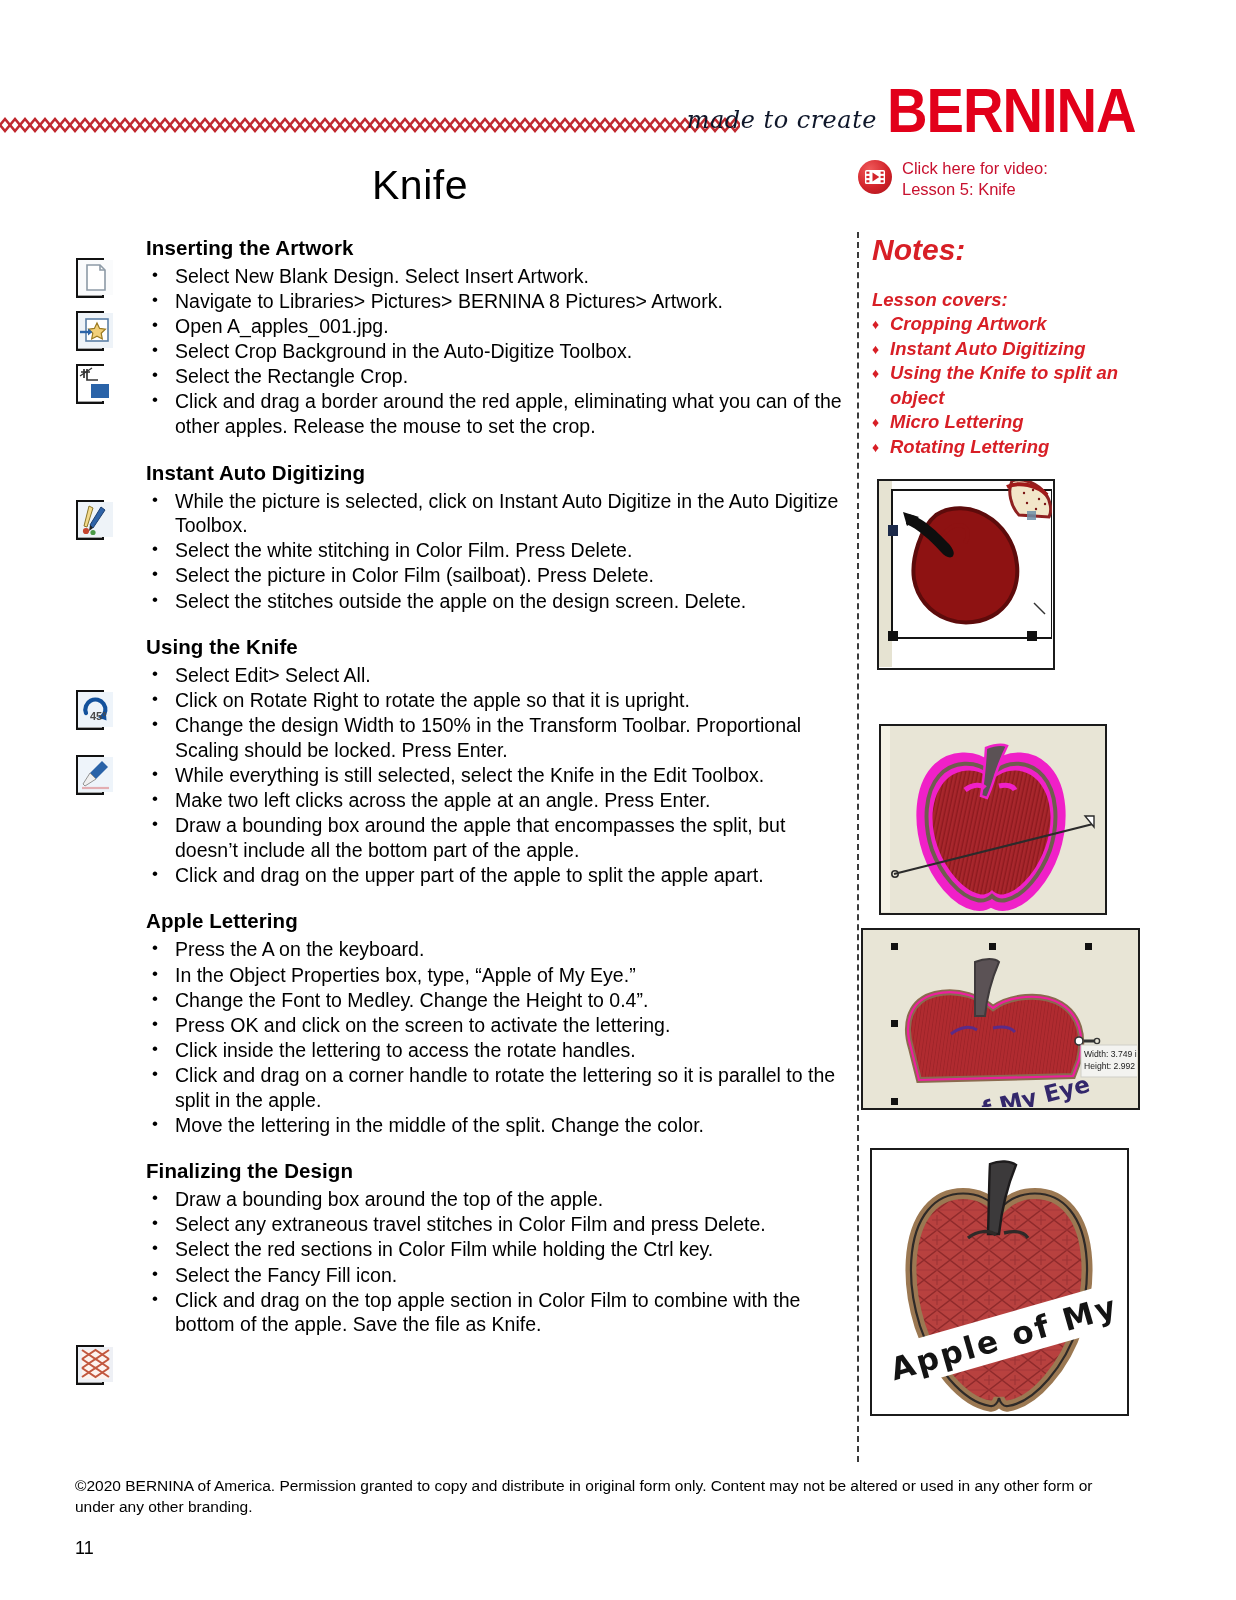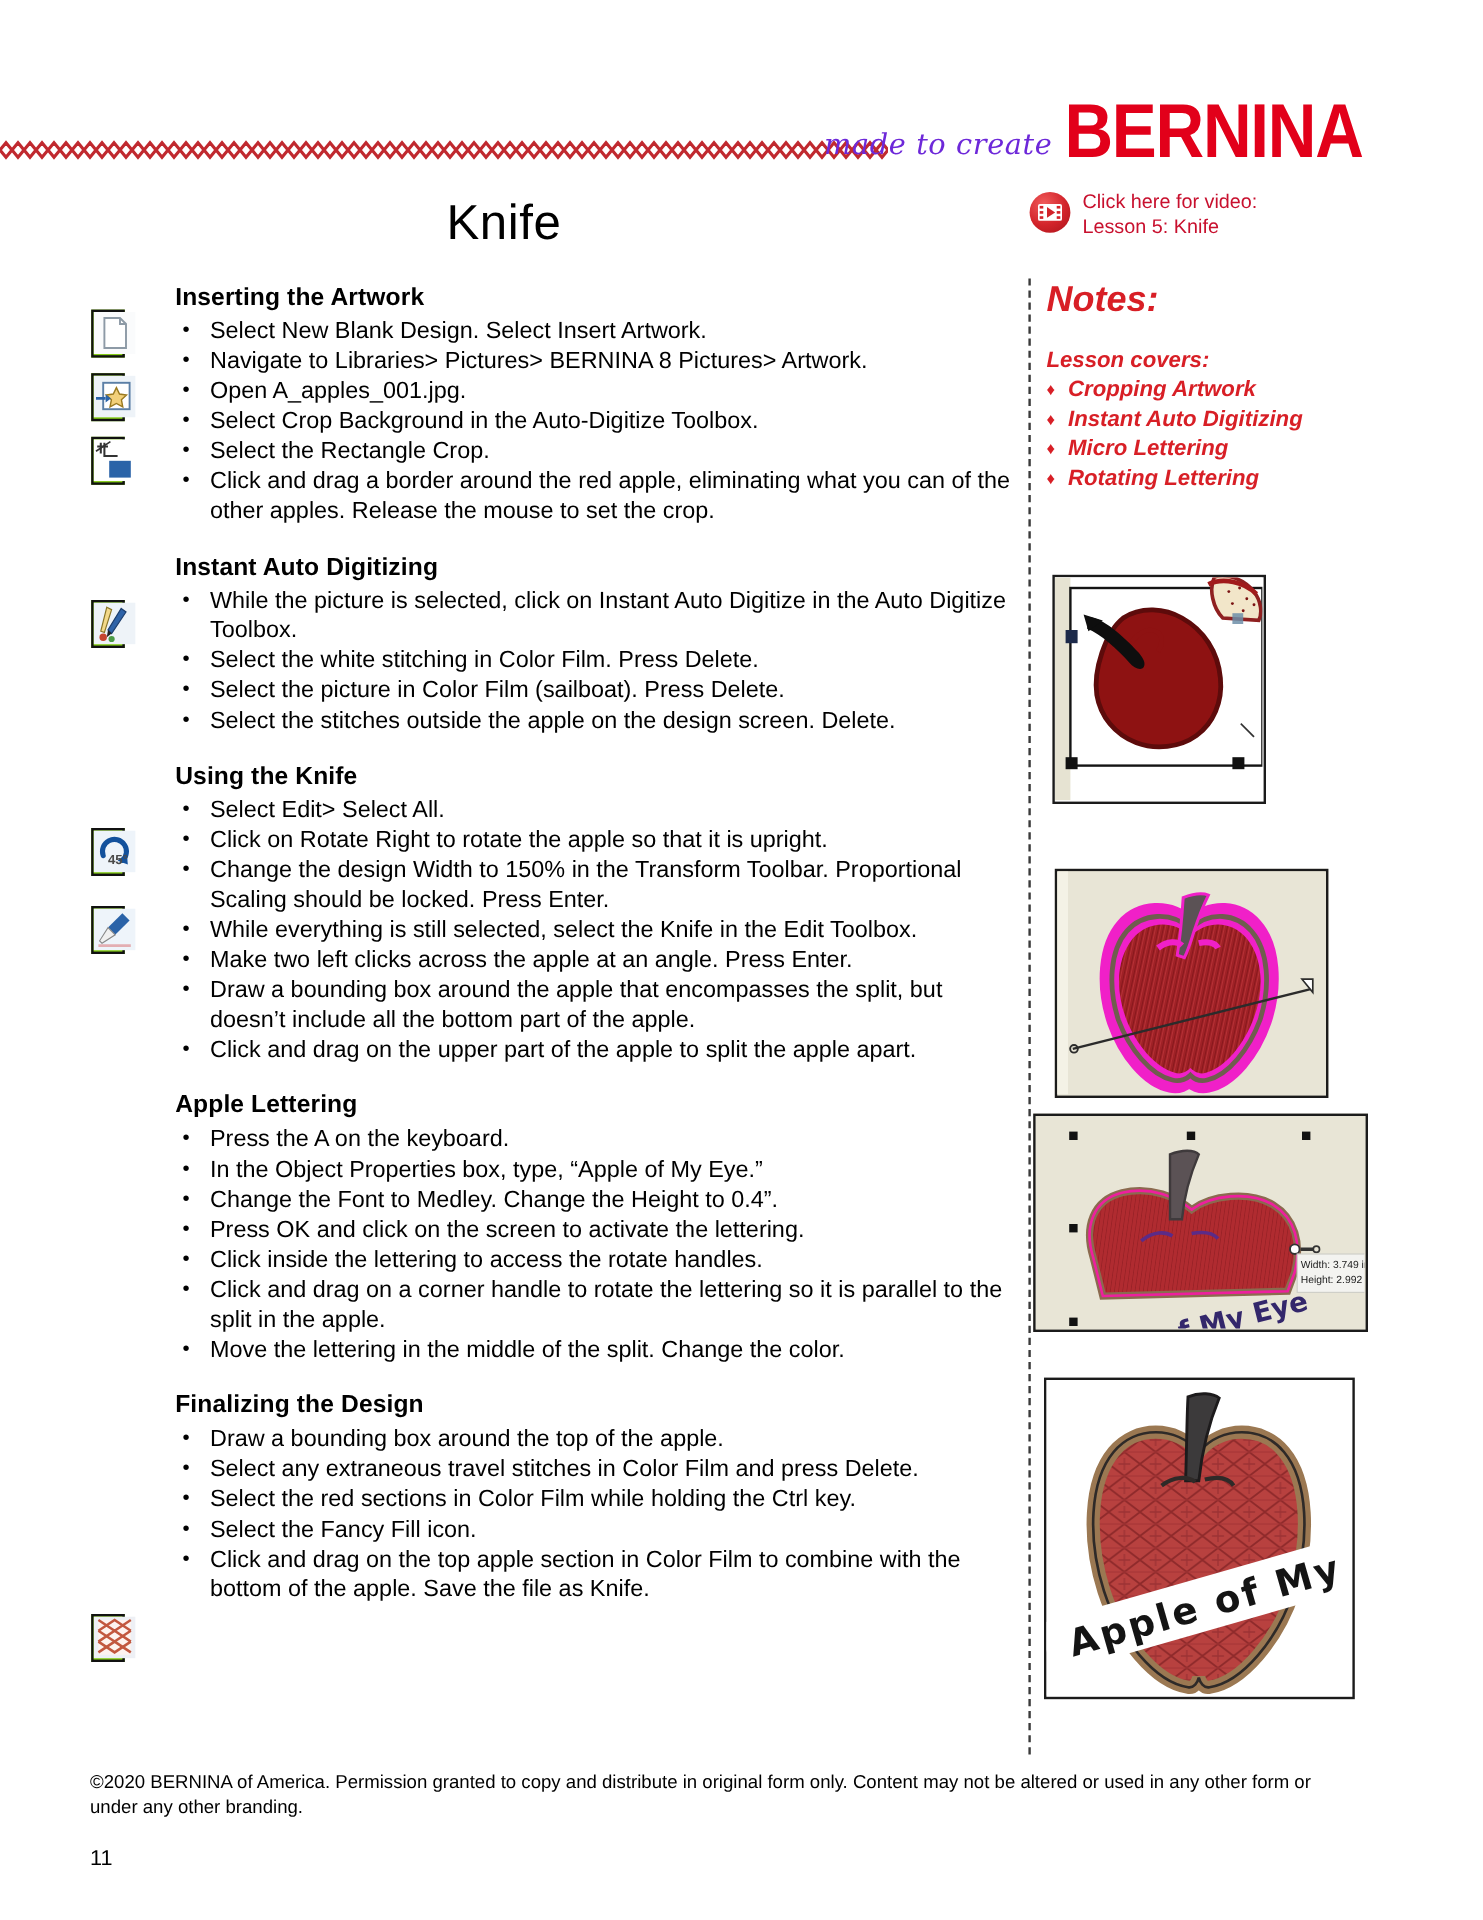--- a/index.html
+++ b/index.html
@@ -38,21 +38,21 @@
     right: 110px;
     top: 88px;
     display: flex;
     align-items: flex-end;
     gap: 10px;
   }
   #made-to-create {
     font-family: "DejaVu Serif", serif;
     font-style: italic;
     font-size: 24px;
-    color: #6d28d9;
+    color: #0f172a;
     letter-spacing: 0.5px;
     white-space: nowrap;
     transform: translateY(-6px);
   }
   #bernina-wordmark {
     font-family: "Liberation Sans", sans-serif;
     font-weight: bold;
     font-size: 54px;
     line-height: 52px;
     color: #E2001A;
@@ -143,21 +143,21 @@
     top: -1px;
     font-size: 17px;
   }
 
   
   .tool-icon {
     position: absolute;
     width: 28px;
     height: 40px;
     border: 2.5px solid #111;
-    background: #84cc16;
+    background: #a3a3a3;
     box-sizing: border-box;
   }
   .tool-icon svg { display: block; }
 
   
   #notes {
     position: absolute;
     left: 872px;
     top: 233px;
     width: 270px;
@@ -383,20 +383,21 @@
     </ul>
   </div>
 </div>
 
 <div id="notes">
   <div id="notes-title">Notes:</div>
   <div id="lesson-covers-label">Lesson covers:</div>
   <ul class="notes-list">
     <li>Cropping Artwork</li>
     <li>Instant Auto Digitizing</li>
+    <li>Using the Knife to split an object</li>
     <li>Micro Lettering</li>
     <li>Rotating Lettering</li>
   </ul>
 </div>
 
 <div class="figure" id="fig-1">
   <svg width="173" height="186" viewBox="0 0 173 186">
     <rect width="173" height="186" fill="#ffffff"></rect>
     <rect x="0" y="0" width="13" height="186" fill="#e6e3d2"></rect>
     <rect x="13" y="9" width="160" height="148" fill="none" stroke="#141414" stroke-width="2"></rect>

